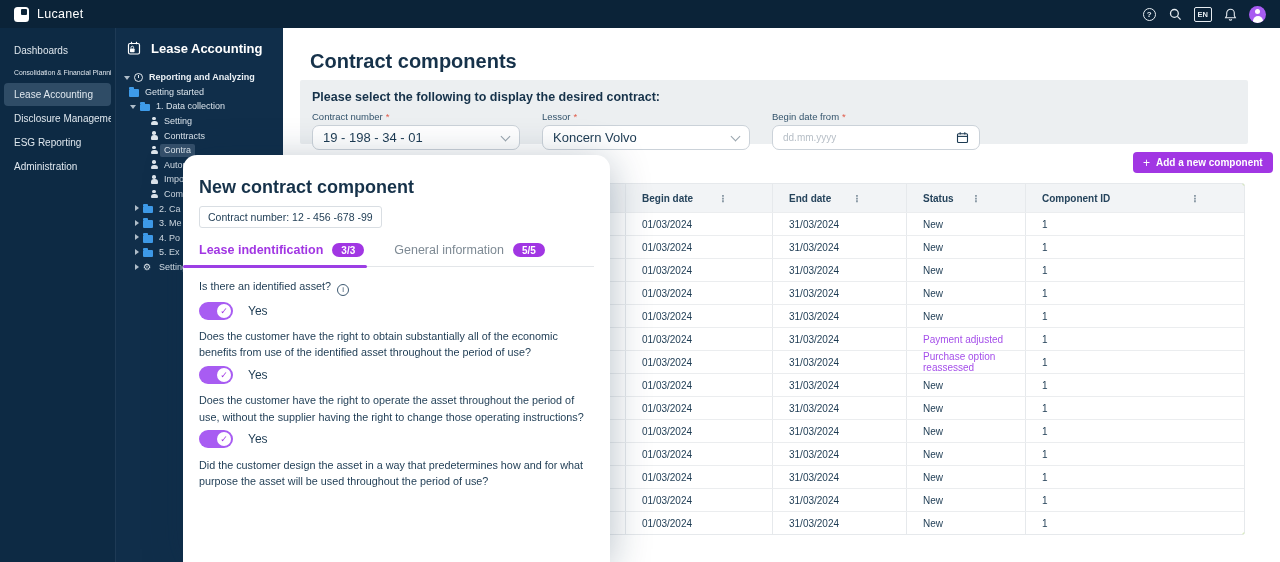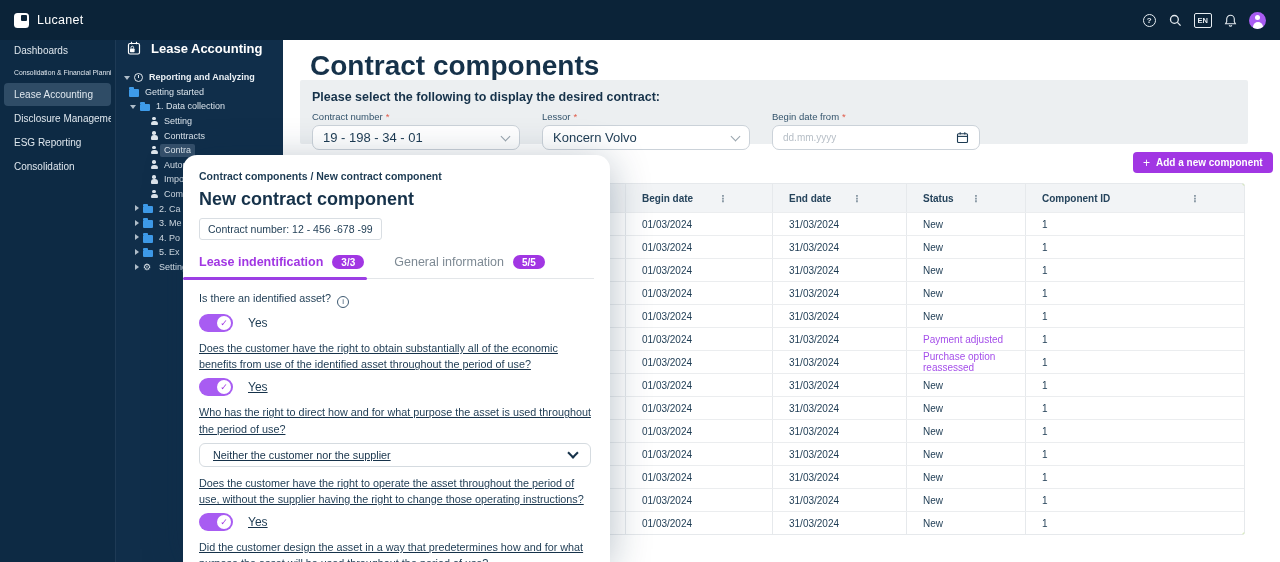--- a/index.html
+++ b/index.html
@@ -2,21 +2,21 @@
 <html><head>
 <meta charset="utf-8">
 <style>
   * { box-sizing: border-box; margin: 0; padding: 0; }
   html,body { width:1280px; height:562px; overflow:hidden; }
   body {
     font-family: "Liberation Sans", "DejaVu Sans", sans-serif;
     position: relative; background:#ffffff; color:#16324A;
   }
   
-  .topbar { position:absolute; top:0; left:0; width:1280px; height:40px;
+  .topbar { position:absolute; top:0; left:0; width:1280px; height:28px;
     background:#0B2338; display:flex; align-items:center; justify-content:space-between;
     padding:0 14px; z-index:5; }
   .brand { display:flex; align-items:center; gap:8px; color:#fff; font-size:12.5px; letter-spacing:.3px; }
   .logo { width:15px; height:15px; background:#fff; border-radius:3.5px; position:relative; display:inline-block; }
   .logo::after { content:""; position:absolute; right:2px; top:2px; width:6px; height:6px; background:#0B2338; border-radius:1px; }
   .topbar-icons { display:flex; align-items:center; gap:11px; }
   .tb-icon { width:15px; height:15px; display:flex; align-items:center; justify-content:center; cursor:pointer; }
   .help-circle { width:13px; height:13px; border:1.2px solid #E6ECF1; border-radius:50%;
     color:#E6ECF1; font-size:8px; display:flex; align-items:center; justify-content:center; font-weight:bold; }
   .lang-badge { border:1px solid #E6ECF1; color:#E6ECF1; border-radius:2px; font-size:7.5px;
@@ -55,21 +55,21 @@
   .ticon[data-icon="clock-icon"]::before { content:""; position:absolute; left:3px; top:1.5px; width:1.2px; height:3px; background:#E4EAF0; }
   .ticon[data-icon="folder-icon"] { width:10px; height:7.5px; background:#3E9BE9; border-radius:1px; margin-top:2px; }
   .ticon[data-icon="folder-icon"]::before { content:""; position:absolute; left:0; top:-2px; width:4.5px; height:2px; background:#3E9BE9; border-radius:1px 1px 0 0; }
   .ticon[data-icon="person-icon"] { width:8px; height:9px; }
   .ticon[data-icon="person-icon"]::before { content:""; position:absolute; left:2.2px; top:0; width:3.6px; height:3.6px; background:#DDE5EC; border-radius:50%; }
   .ticon[data-icon="person-icon"]::after { content:""; position:absolute; left:0.5px; top:4.2px; width:7px; height:4.5px; background:#DDE5EC; border-radius:3px 3px 1px 1px; }
   .ticon[data-icon="gear-icon"] { width:10px; height:10px; color:#DDE5EC; font-size:9px; line-height:10px; }
   .ticon[data-icon="gear-icon"]::before { content:"⚙"; }
   
   .main { position:absolute; top:28px; left:283px; width:997px; height:534px; background:#fff; }
-  .page-title { font-size:28px; font-weight:bold; color:#16324A; position:absolute; left:27px; top:22px; }
+  .page-title { font-size:20px; font-weight:bold; color:#16324A; position:absolute; left:27px; top:22px; }
   .filter-panel { position:absolute; left:17px; top:52px; width:948px; height:64px; background:#ECEFF1; border-radius:2px; padding:10px 12px; }
   .filter-heading { font-size:12.5px; font-weight:bold; color:#16324A; }
   .filter-fields { display:flex; gap:22px; margin-top:7px; }
   .field { width:208px; }
   .field-label { font-size:9.5px; color:#33536B; margin-bottom:3px; }
   .req { color:#E05C4B; margin-left:3px; }
   .field-input { height:25px; background:#fff; border:1px solid #CBD2D9; border-radius:7px;
     display:flex; align-items:center; justify-content:space-between; padding:0 10px; cursor:pointer; }
   .field-input .val { font-size:13px; color:#1C3A52; }
   .field-input .placeholder { font-size:10px; color:#B6BEC6; }
@@ -95,21 +95,21 @@
   .mtitle { font-size:18px; font-weight:bold; color:#16324A; margin-top:7px; }
   .cnum { margin-top:8px; display:inline-block; border:1px solid #D9DEE3; border-radius:3px;
     font-size:10.5px; color:#1D3B53; padding:4px 8px; cursor:text; }
   .tabs { display:flex; align-items:center; margin-top:15px; padding-bottom:9px; border-bottom:1px solid #E3E6E9; position:relative; }
   .tab { display:flex; align-items:center; gap:9px; cursor:pointer; color:#7E8A94; font-size:12.5px; }
   .tab + .tab { margin-left:30px; }
   .tab.active { color:#A136E3; font-weight:bold; }
   .tab-badge { background:#A136E3; color:#fff; font-size:10px; font-weight:bold; border-radius:9px; padding:1.5px 9px; }
   .tab.active::after { content:""; position:absolute; left:-16px; bottom:-2px; width:184px; height:3px; background:#9C3FE4; border-radius:2px; }
   .questions { margin-top:11px; }
-  .question + .question { margin-top:8px;text-decoration:underline; }
+  .question + .question { margin-top:8px; }
   .qtext { font-size:10.8px; line-height:1.5; color:#1D3B53; max-width:392px; }
   .info-icon { display:none; width:12px; height:12px; border:1.1px solid #3E5A72; border-radius:50%;
     font-size:8px; color:#3E5A72; align-items:center; justify-content:center; margin-left:6px;
     vertical-align:-2px; cursor:pointer; font-style:normal; }
   .question[data-info="true"] .info-icon { display:inline-flex; }
   .q-toggle { display:flex; align-items:center; gap:15px; margin-top:5px; height:19px; }
   .toggle { width:34px; height:18px; border-radius:9px; background:#A85CF2; position:relative; cursor:pointer; display:inline-block; }
   .knob { position:absolute; right:2px; top:2px; width:14px; height:14px; background:#fff; border-radius:50%;
     color:#A136E3; font-size:9px; font-weight:bold; display:flex; align-items:center; justify-content:center; }
   .tval { font-size:12px; color:#1D3B53; }
@@ -153,21 +153,21 @@
     <div class="nav-item">Dashboards</div>
 
     <div class="nav-item small">Consolidation &amp; Financial Planning</div>
 
     <div class="nav-item active">Lease Accounting</div>
 
     <div class="nav-item">Disclosure Management</div>
 
     <div class="nav-item">ESG Reporting</div>
 
-    <div class="nav-item">Consolidation</div>
+    <div class="nav-item">Administration</div>
   </div>
 
 <div class="tree-panel">
   <div class="tree-header">
     <span>
       <svg width="16" height="16" viewBox="0 0 16 16">
           <rect x="2.5" y="3.5" width="11" height="10.5" rx="1.5" fill="none" stroke="#fff" stroke-width="1.2"></rect>
           <line x1="5.5" y1="1.8" x2="5.5" y2="4.2" stroke="#fff" stroke-width="1.2"></line>
           <line x1="10.5" y1="1.8" x2="10.5" y2="4.2" stroke="#fff" stroke-width="1.2"></line>
           <rect x="4" y="8.5" width="4.6" height="3.8" rx="0.8" fill="#fff"></rect>
@@ -456,21 +456,20 @@
           <div class="td">01/03/2024</div>
           <div class="td">31/03/2024</div>
           <div class="td status">New</div>
           <div class="td">1</div>
         </div>
       </div>
   </div>
 </div>
 
 <div class="modal">
-  <div class="crumb">Contract components / New contract  component</div>
   <div class="mtitle">New contract component</div>
   <div class="cnum">Contract number: 12 - 456 -678 -99</div>
 
   <div class="tabs">
 
       <div class="tab active">
         <span class="tab-label">Lease indentification</span>
         <span class="tab-badge">3/3</span>
       </div>
 
@@ -501,30 +500,20 @@
         </div>
         <div class="q-toggle">
           <span class="toggle">
             <span class="knob">✓</span>
           </span>
           <span class="tval">Yes</span>
         </div>
 
       </div>
 
-      <div class="question" data-control="select">
-        <div class="qtext">
-          <span>Who has the right to direct how and for what purpose the asset is used throughout the period of use?</span>
-        </div>
-
-        <div class="q-select">
-          <span>Neither the customer nor the supplier</span>
-          <span class="sel-chev"></span>
-        </div>
-      </div>
 
       <div class="question" data-control="toggle">
         <div class="qtext">
           <span>Does the customer have the right to operate the asset throughout the period of use, without the supplier having the right to change those operating instructions?</span>
         </div>
         <div class="q-toggle">
           <span class="toggle">
             <span class="knob">✓</span>
           </span>
           <span class="tval">Yes</span>

